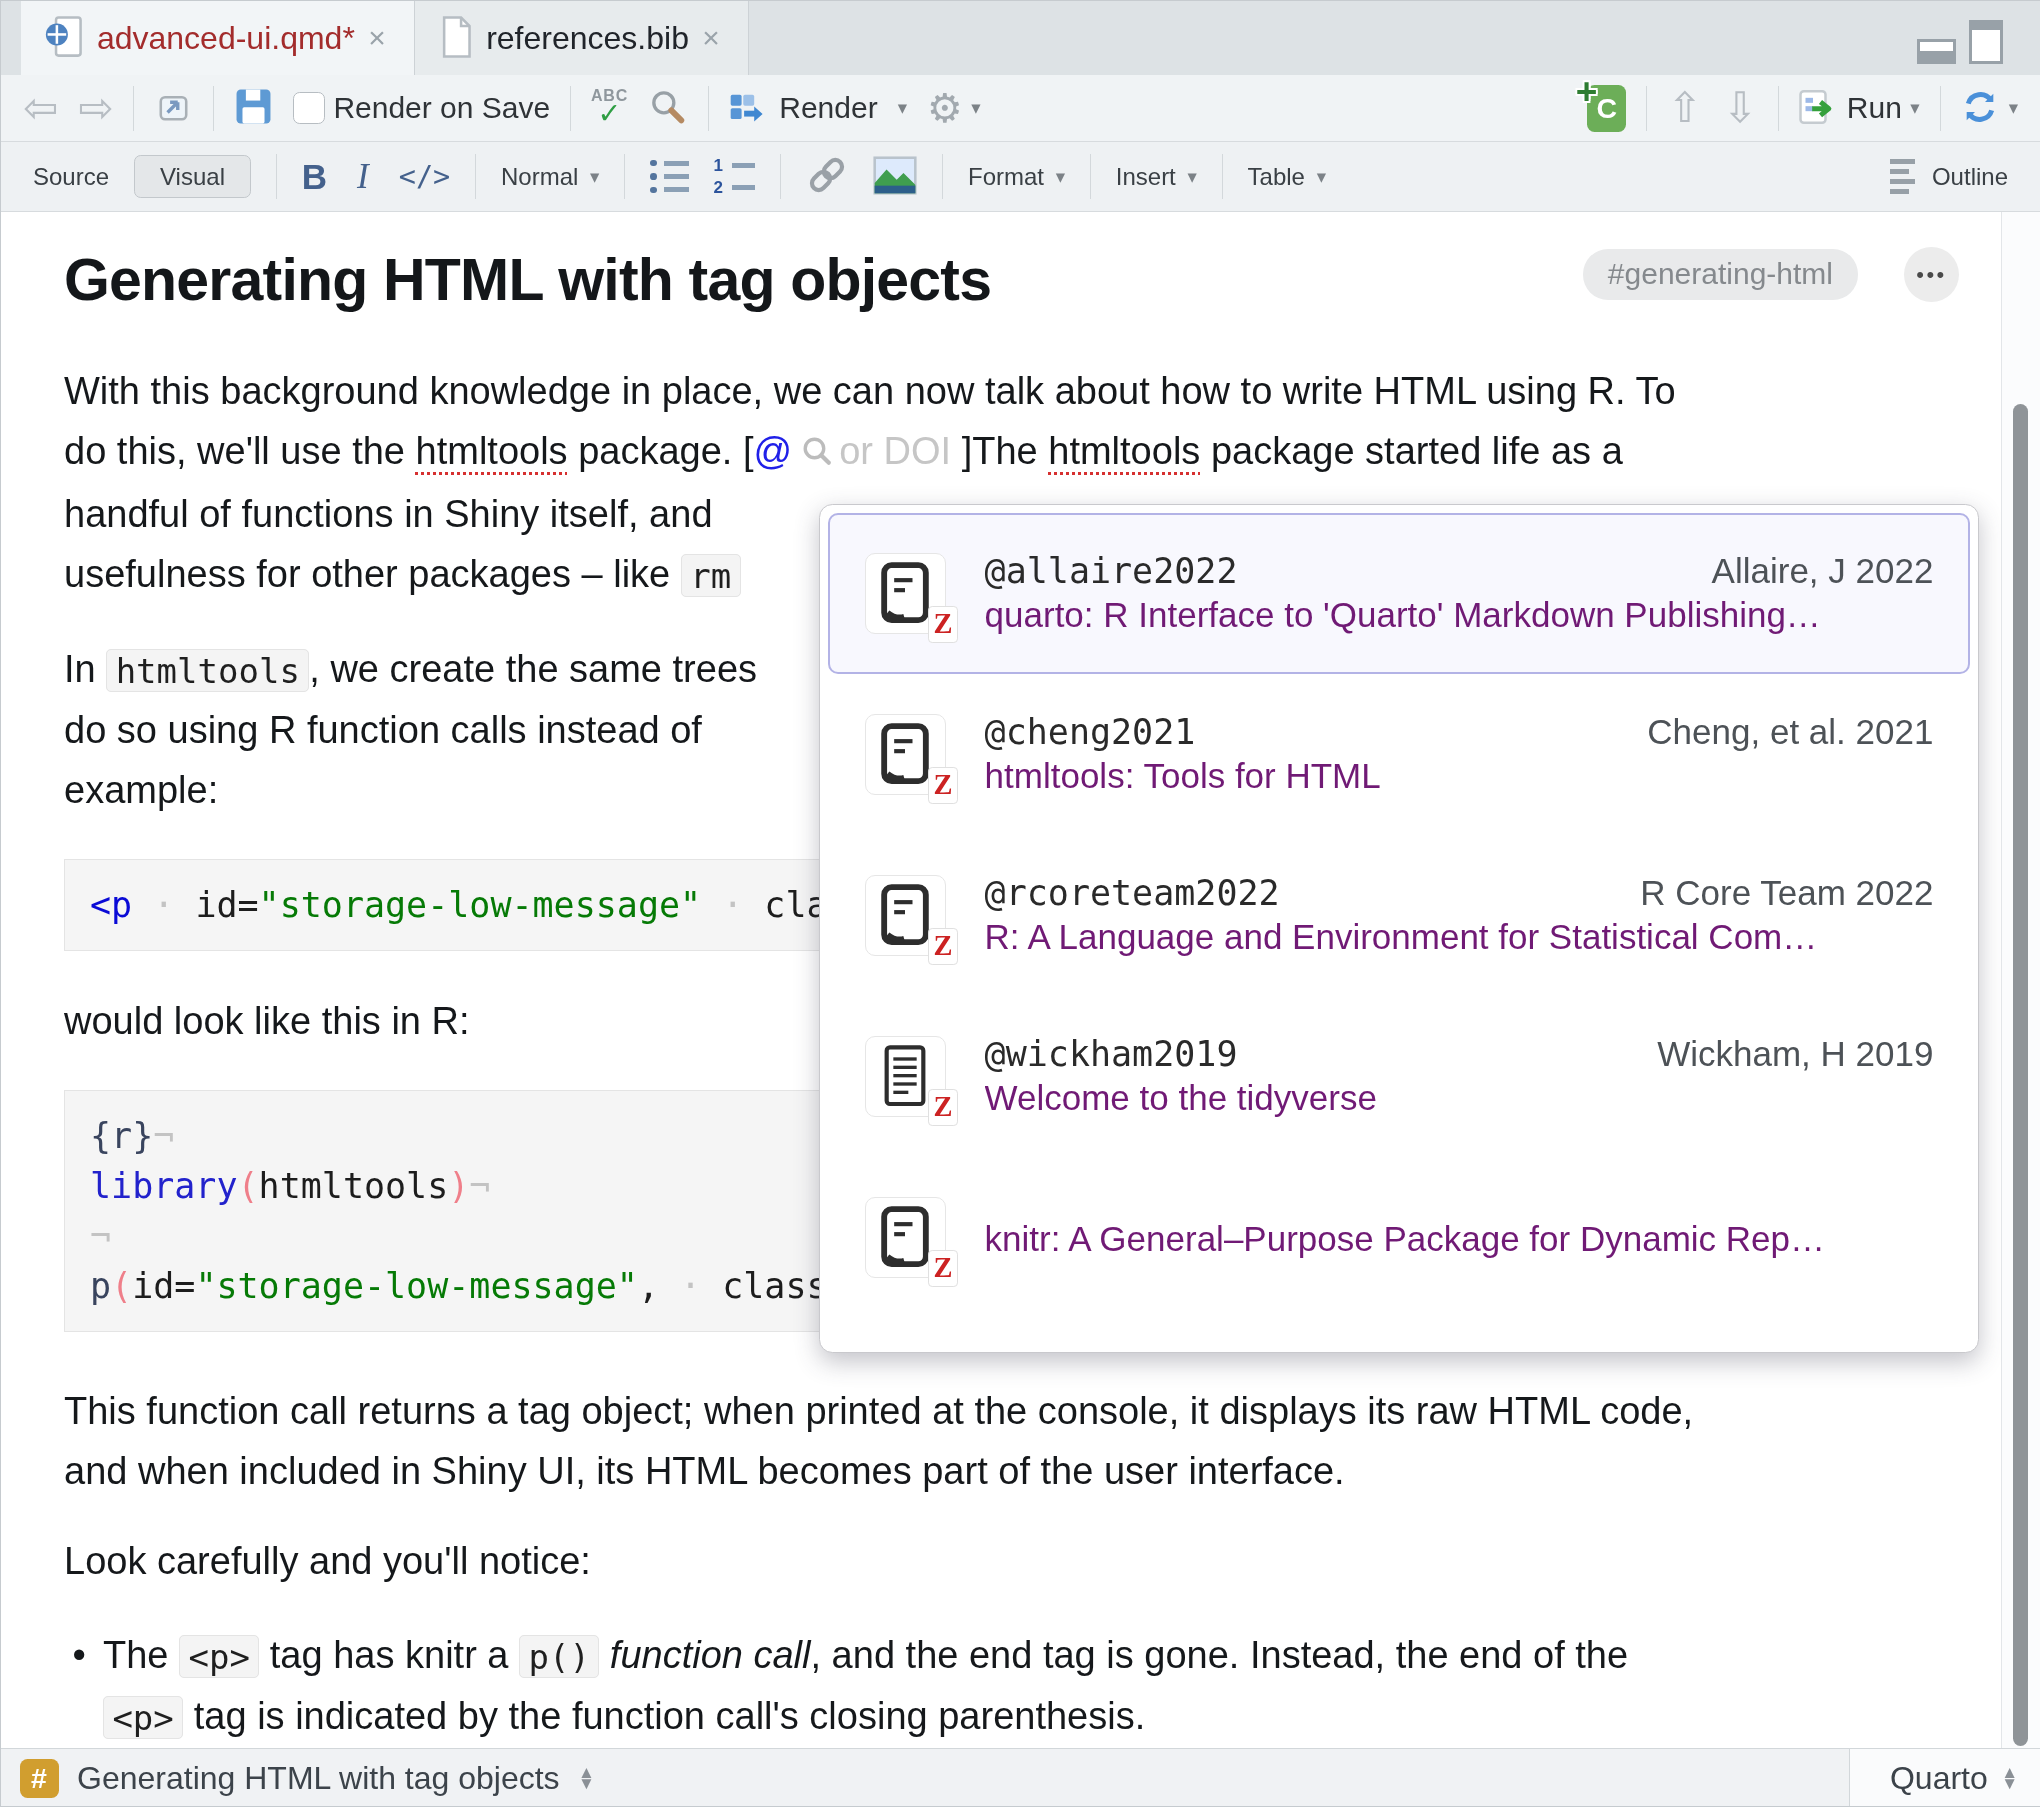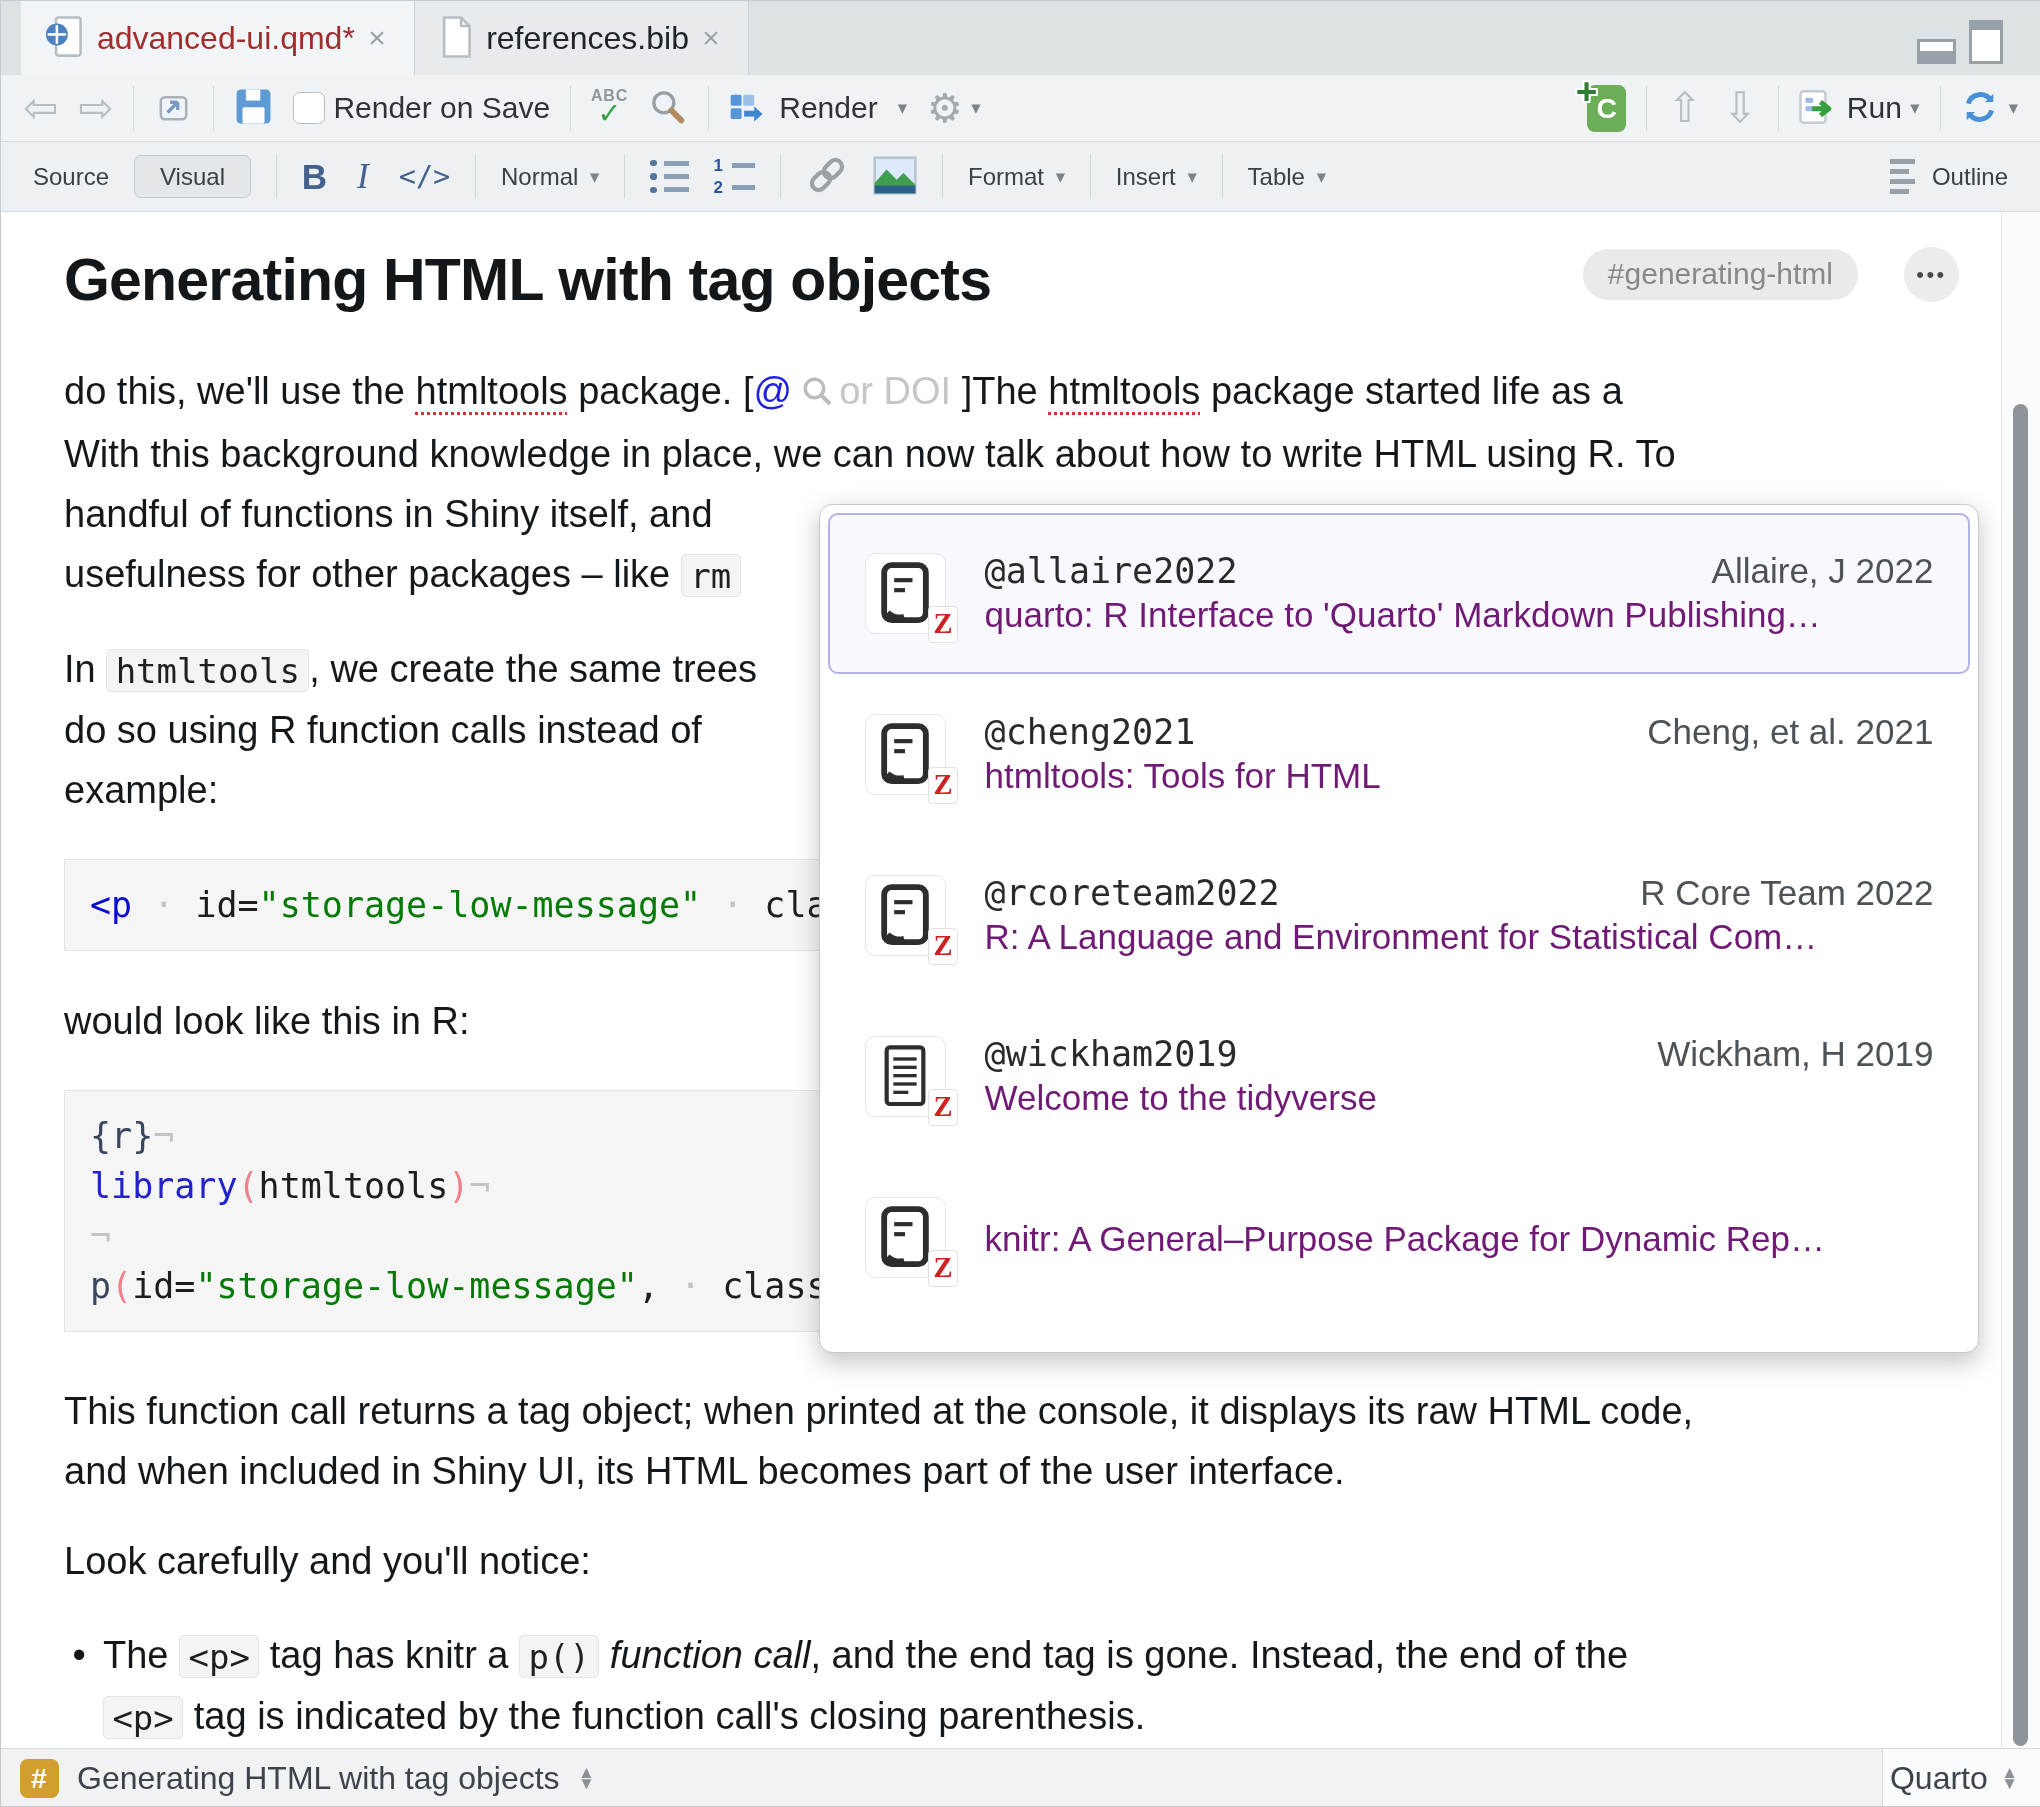--- a/index.html
+++ b/index.html
@@ -93,21 +93,21 @@
   
   .scrollbar { position:absolute; top:0; right:0; bottom:0; width:39px; background:#fbfcfd; border-left:0.8px solid #e3e6e9; z-index:6; }
   .scroll-thumb { position:absolute; left:11px; width:15px; top:192px; height:1342px; background:#8f9498; border-radius:8.4px; }
 
   
   .statusbar { height:60px; background:#f0f2f4; border-top:0.8px solid #d2d7da; display:flex; align-items:stretch; }
   .sb-left { flex:1; display:flex; align-items:center; gap:18.5px; padding:0 18.5px; }
   .hash-badge { width:39px; height:39px; background:#d19e2f; border-radius:7.6px; color:#fff; font-weight:bold; font-size:28.5px; display:flex; align-items:center; justify-content:center; }
   .sb-label { font-size:32px; color:#3c434a; }
   .updown { display:flex; flex-direction:column; line-height:.62; font-size:17px; color:#8a9096; }
-  .sb-right { width:158px; border-left:0.8px solid #d2d7da; background:#fafbfc; display:flex; align-items:center; justify-content:flex-end; gap:13.4px; padding:0 22px; }
+  .sb-right { width:191px; border-left:0.8px solid #d2d7da; background:#fafbfc; display:flex; align-items:center; justify-content:flex-end; gap:13.4px; padding:0 22px; }
 </style>
 </head>
 <body>
 
 <div class="tabbar">
   <div class="tab active">
     <span>
       <svg width="39" height="44" viewBox="0 0 46 52">
           <rect x="13" y="3" width="29" height="45" rx="3" fill="#fff" stroke="#b6bdc3" stroke-width="3"></rect>
           <circle cx="14" cy="23" r="13" fill="#4d82c0"></circle>
@@ -300,27 +300,27 @@
   </span>
 </div>
 
 <div class="editor">
   <div class="content">
     <h1 class="doc-h">Generating HTML with tag objects</h1>
     <span class="anchor-pill">#generating-html</span>
     <span class="dots-btn">•••</span>
 
     <div class="para" style="margin-top:47px">
+      <p class="body-line">With this background knowledge in place, we can now talk about how to write HTML using R. To</p>
       <p class="body-line">
         <span>do this, we'll use the </span><span class="red-spell">htmltools</span><span> package. </span><span><span>[</span><span class="cite-at">@</span><span class="cite-mag"><svg width="32" height="32" viewBox="0 0 38 38">
                 <circle cx="16" cy="16" r="11" fill="none" stroke="#bcbcbc" stroke-width="4"></circle>
                 <line x1="24" y1="24" x2="33" y2="33" stroke="#bcbcbc" stroke-width="5" stroke-linecap="round"></line>
               </svg></span><span class="cite-ph">or DOI</span> <span>]</span></span><span>The </span><span class="red-spell">htmltools</span><span> package started life as a</span>
       </p>
-      <p class="body-line">With this background knowledge in place, we can now talk about how to write HTML using R. To</p>
       <p class="body-line">handful of functions in Shiny itself, and</p>
       <p class="body-line">
         <span>usefulness for other packages – like </span><span class="chip">rm</span>
       </p>
     </div>
 
     <div class="para">
       <p class="body-line">
         <span>In </span><span class="chip">htmltools</span><span>, we create the same trees</span>
       </p>

